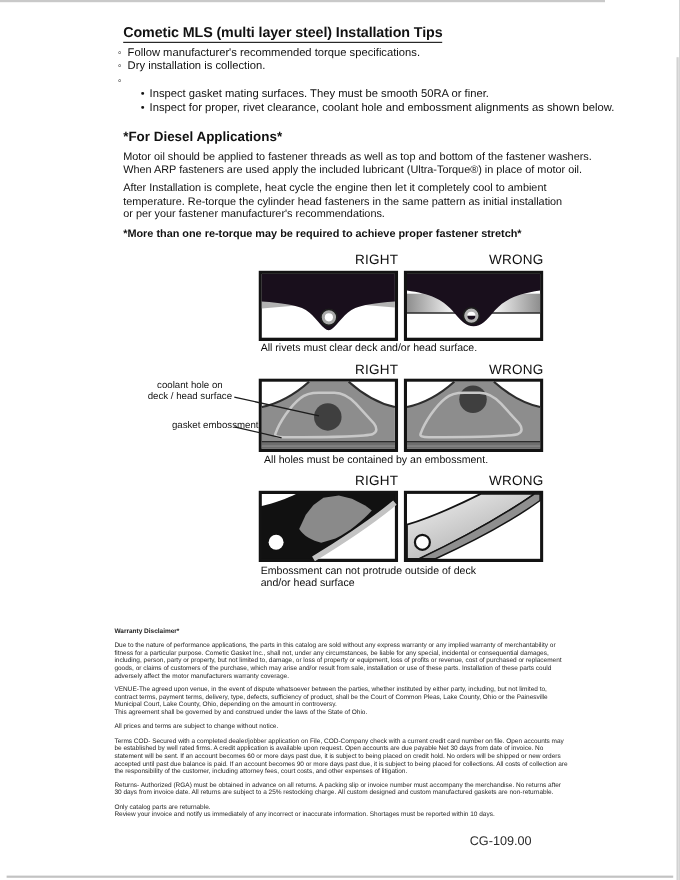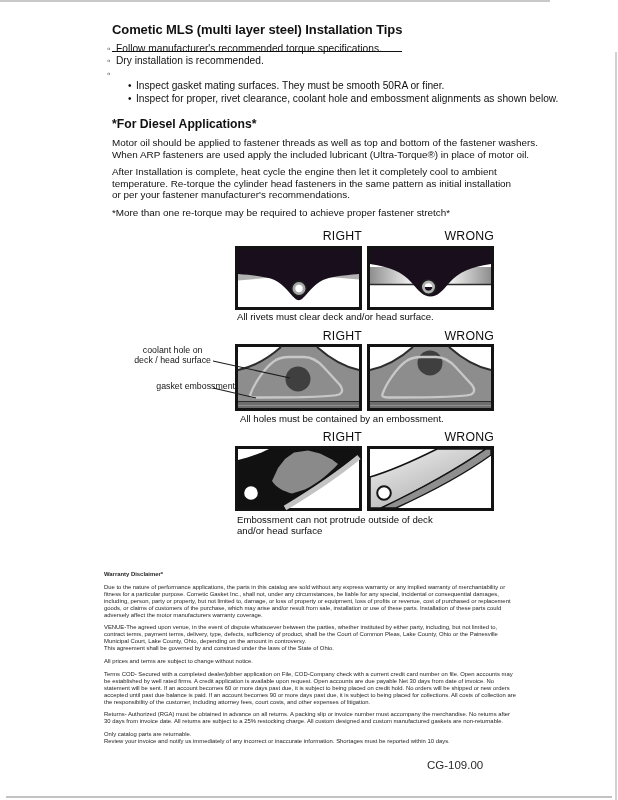--- a/index.html
+++ b/index.html
@@ -8,34 +8,34 @@
     font-family:"Liberation Sans", sans-serif; color:#111; overflow:hidden;
     margin:0 auto;
   }
   .edge { position:absolute; background:#c9c9c9; }
   #edge-top { left:0; top:0; width:550px; height:2px; }
   #edge-bottom { left:6px; top:796px; width:606px; height:2px; background:#c2c2c2; }
   #edge-right { left:615px; top:52px; width:2px; height:748px; background:#d2d2d2; }
 
   .title {
     position:absolute; left:112px; top:22px; font-size:13px; font-weight:bold;
-    letter-spacing:-0.1px; border-bottom:1.6px solid #111; padding-bottom:14px;
+    letter-spacing:-0.1px; border-bottom:1.6px solid #111; padding-bottom:1px;
     white-space:nowrap;
   }
   .bullets { position:absolute; left:107px; top:43px; font-size:10.2px; line-height:12.4px; }
   .b-row { display:flex; align-items:flex-start; }
   .b-mark { width:9px; font-size:10px; flex:0 0 auto; }
   .b-row.sub { margin-left:21px; }
   .b-row.sub .b-mark { width:8px; }
 
   .h2 { position:absolute; left:112px; top:117px; font-size:12.2px; font-weight:bold; }
   .par { position:absolute; left:112px; width:432px; font-size:9.9px; line-height:11.6px; white-space:pre-line; }
   #par1 { top:137px; }
   #par2 { top:166px; }
-  #note { top:207px; }
+  #note { top:207px;font-weight:bold; }
 
   .fig-label { position:absolute; width:127px; text-align:right; font-size:12.3px; letter-spacing:0.2px; color:#0d0d0d; }
   .panel { position:absolute; width:127px; display:block; }
   .caption { position:absolute; font-size:9.6px; line-height:11px; white-space:pre-line; color:#0d0d0d; }
   .ann { position:absolute; font-size:8.8px; line-height:10.3px; white-space:pre-line; color:#161616; }
   #ann-coolant { right:407px; top:345px; text-align:center; }
   #ann-emboss { right:383px; top:381px; text-align:center; }
   #leader-lines { position:absolute; left:0; top:0; width:618px; height:800px; pointer-events:none; }
 
   .legal { position:absolute; left:104px; top:571px; width:414px; font-size:5.9px; line-height:7.05px; color:#1e1e1e; }
@@ -55,21 +55,21 @@
 
   <div class="title">Cometic MLS (multi layer steel) Installation Tips</div>
 
   <div class="bullets">
     <div class="b-row">
       <span class="b-mark">◦</span>
       <span class="b-text">Follow manufacturer's recommended torque specifications.</span>
     </div>
     <div class="b-row">
       <span class="b-mark">◦</span>
-      <span class="b-text">Dry installation is recommended.</span>
+      <span class="b-text">Dry installation is collection.</span>
     </div>
     <div class="b-row">
       <span class="b-mark">◦</span>
     </div>
     <div class="b-row sub">
       <span class="b-mark">•</span>
       <span class="b-text">Inspect gasket mating surfaces.  They must be smooth 50RA or finer.</span>
     </div>
     <div class="b-row sub">
       <span class="b-mark">•</span>

